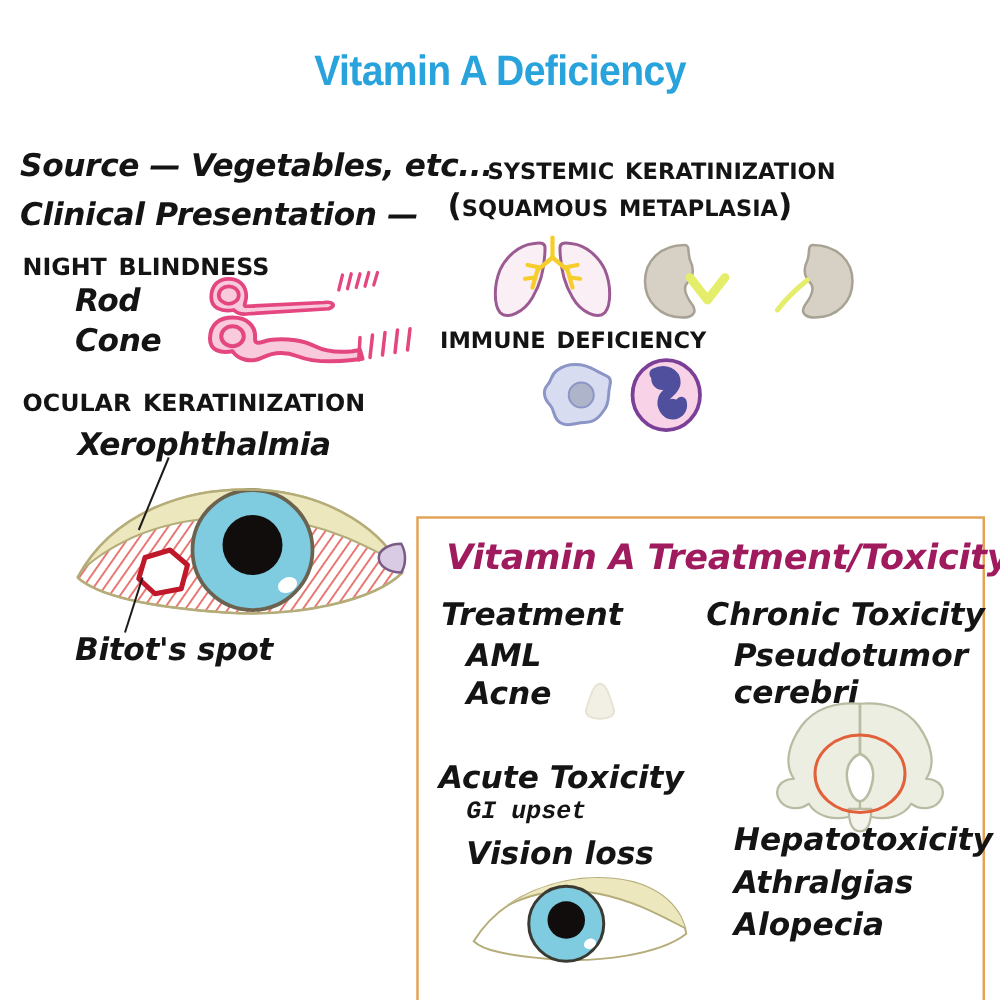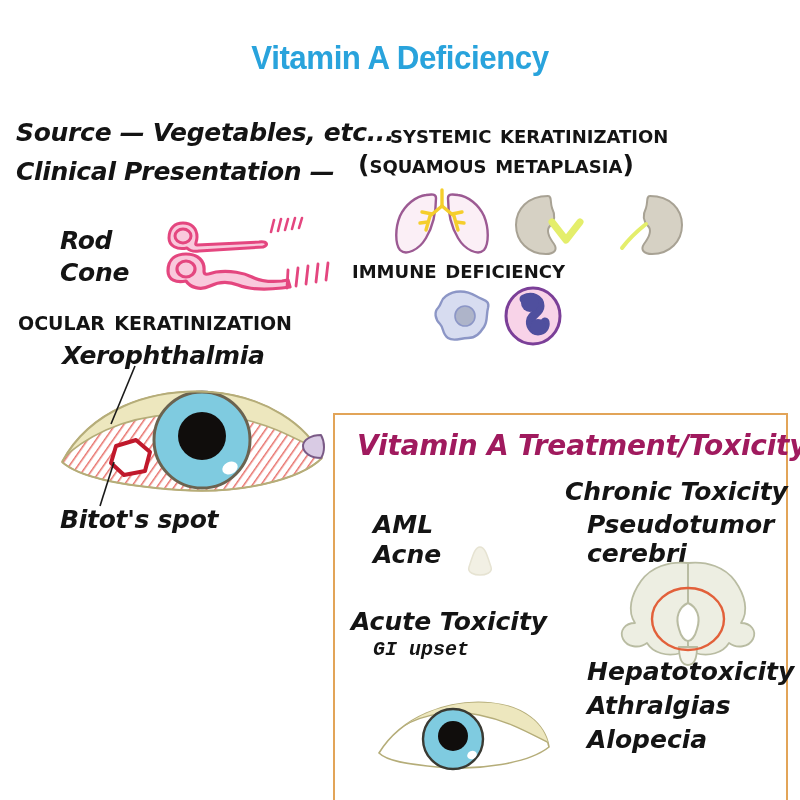--- a/index.html
+++ b/index.html
@@ -113,20 +113,21 @@
 <body>
 
 <div id="root">
 
   <div class="title" id="page-title">Vitamin A Deficiency</div>
 
   <div class="abs hand" id="src-line">Source — Vegetables, etc...</div>
 
   <div class="abs hand" id="clinical-line">Clinical Presentation —</div>
 
+  <div class="abs smallcaps" id="night-blind">Night blindness</div>
 
   <div class="abs hand" id="rod-label">Rod</div>
 
   <div class="abs hand" id="cone-label">Cone</div>
 
   <div class="abs smallcaps" id="ocular-kerat">Ocular keratinization</div>
 
   <div class="abs hand" id="xeroph-label">Xerophthalmia</div>
 
   <div class="abs hand" id="bitot-label">Bitot's spot</div>
@@ -268,24 +269,26 @@
     <path d="M22,14 C30,10 38,14 38,21 C38,27 31,29 29,34
              C27,40 31,46 36,46 C41,46 44,42 43,37" fill="none" stroke="#4F4F9E" stroke-width="9" stroke-linecap="round"></path>
     <circle cx="28" cy="18" r="9" fill="#4F4F9E"></circle>
     <circle cx="36" cy="42" r="8" fill="#4F4F9E"></circle>
   </svg>
 
   <div id="tox-box">
 
     <div id="tox-title">Vitamin A Treatment/Toxicity</div>
 
+    <div class="tx" id="tx-treatment">Treatment</div>
     <div class="tx" id="tx-aml">AML</div>
     <div class="tx" id="tx-acne">Acne</div>
     <div class="tx" id="tx-acute">Acute Toxicity</div>
     <div class="tx" id="tx-gi">GI upset</div>
+    <div class="tx" id="tx-vision">Vision loss</div>
 
     <div class="tx" id="tx-chronic">Chronic Toxicity</div>
     <div class="tx" id="tx-pseudo1">Pseudotumor</div>
     <div class="tx" id="tx-pseudo2">cerebri</div>
     <div class="tx" id="tx-hepato">Hepatotoxicity</div>
     <div class="tx" id="tx-athral">Athralgias</div>
     <div class="tx" id="tx-alopecia">Alopecia</div>
 
     <svg class="abs" style="left:128px; top:130px;" width="34" height="32" viewBox="0 0 34 32">
       <path d="M17,2 C22,2 24,10 28,22 C30,28 22,30 17,30

